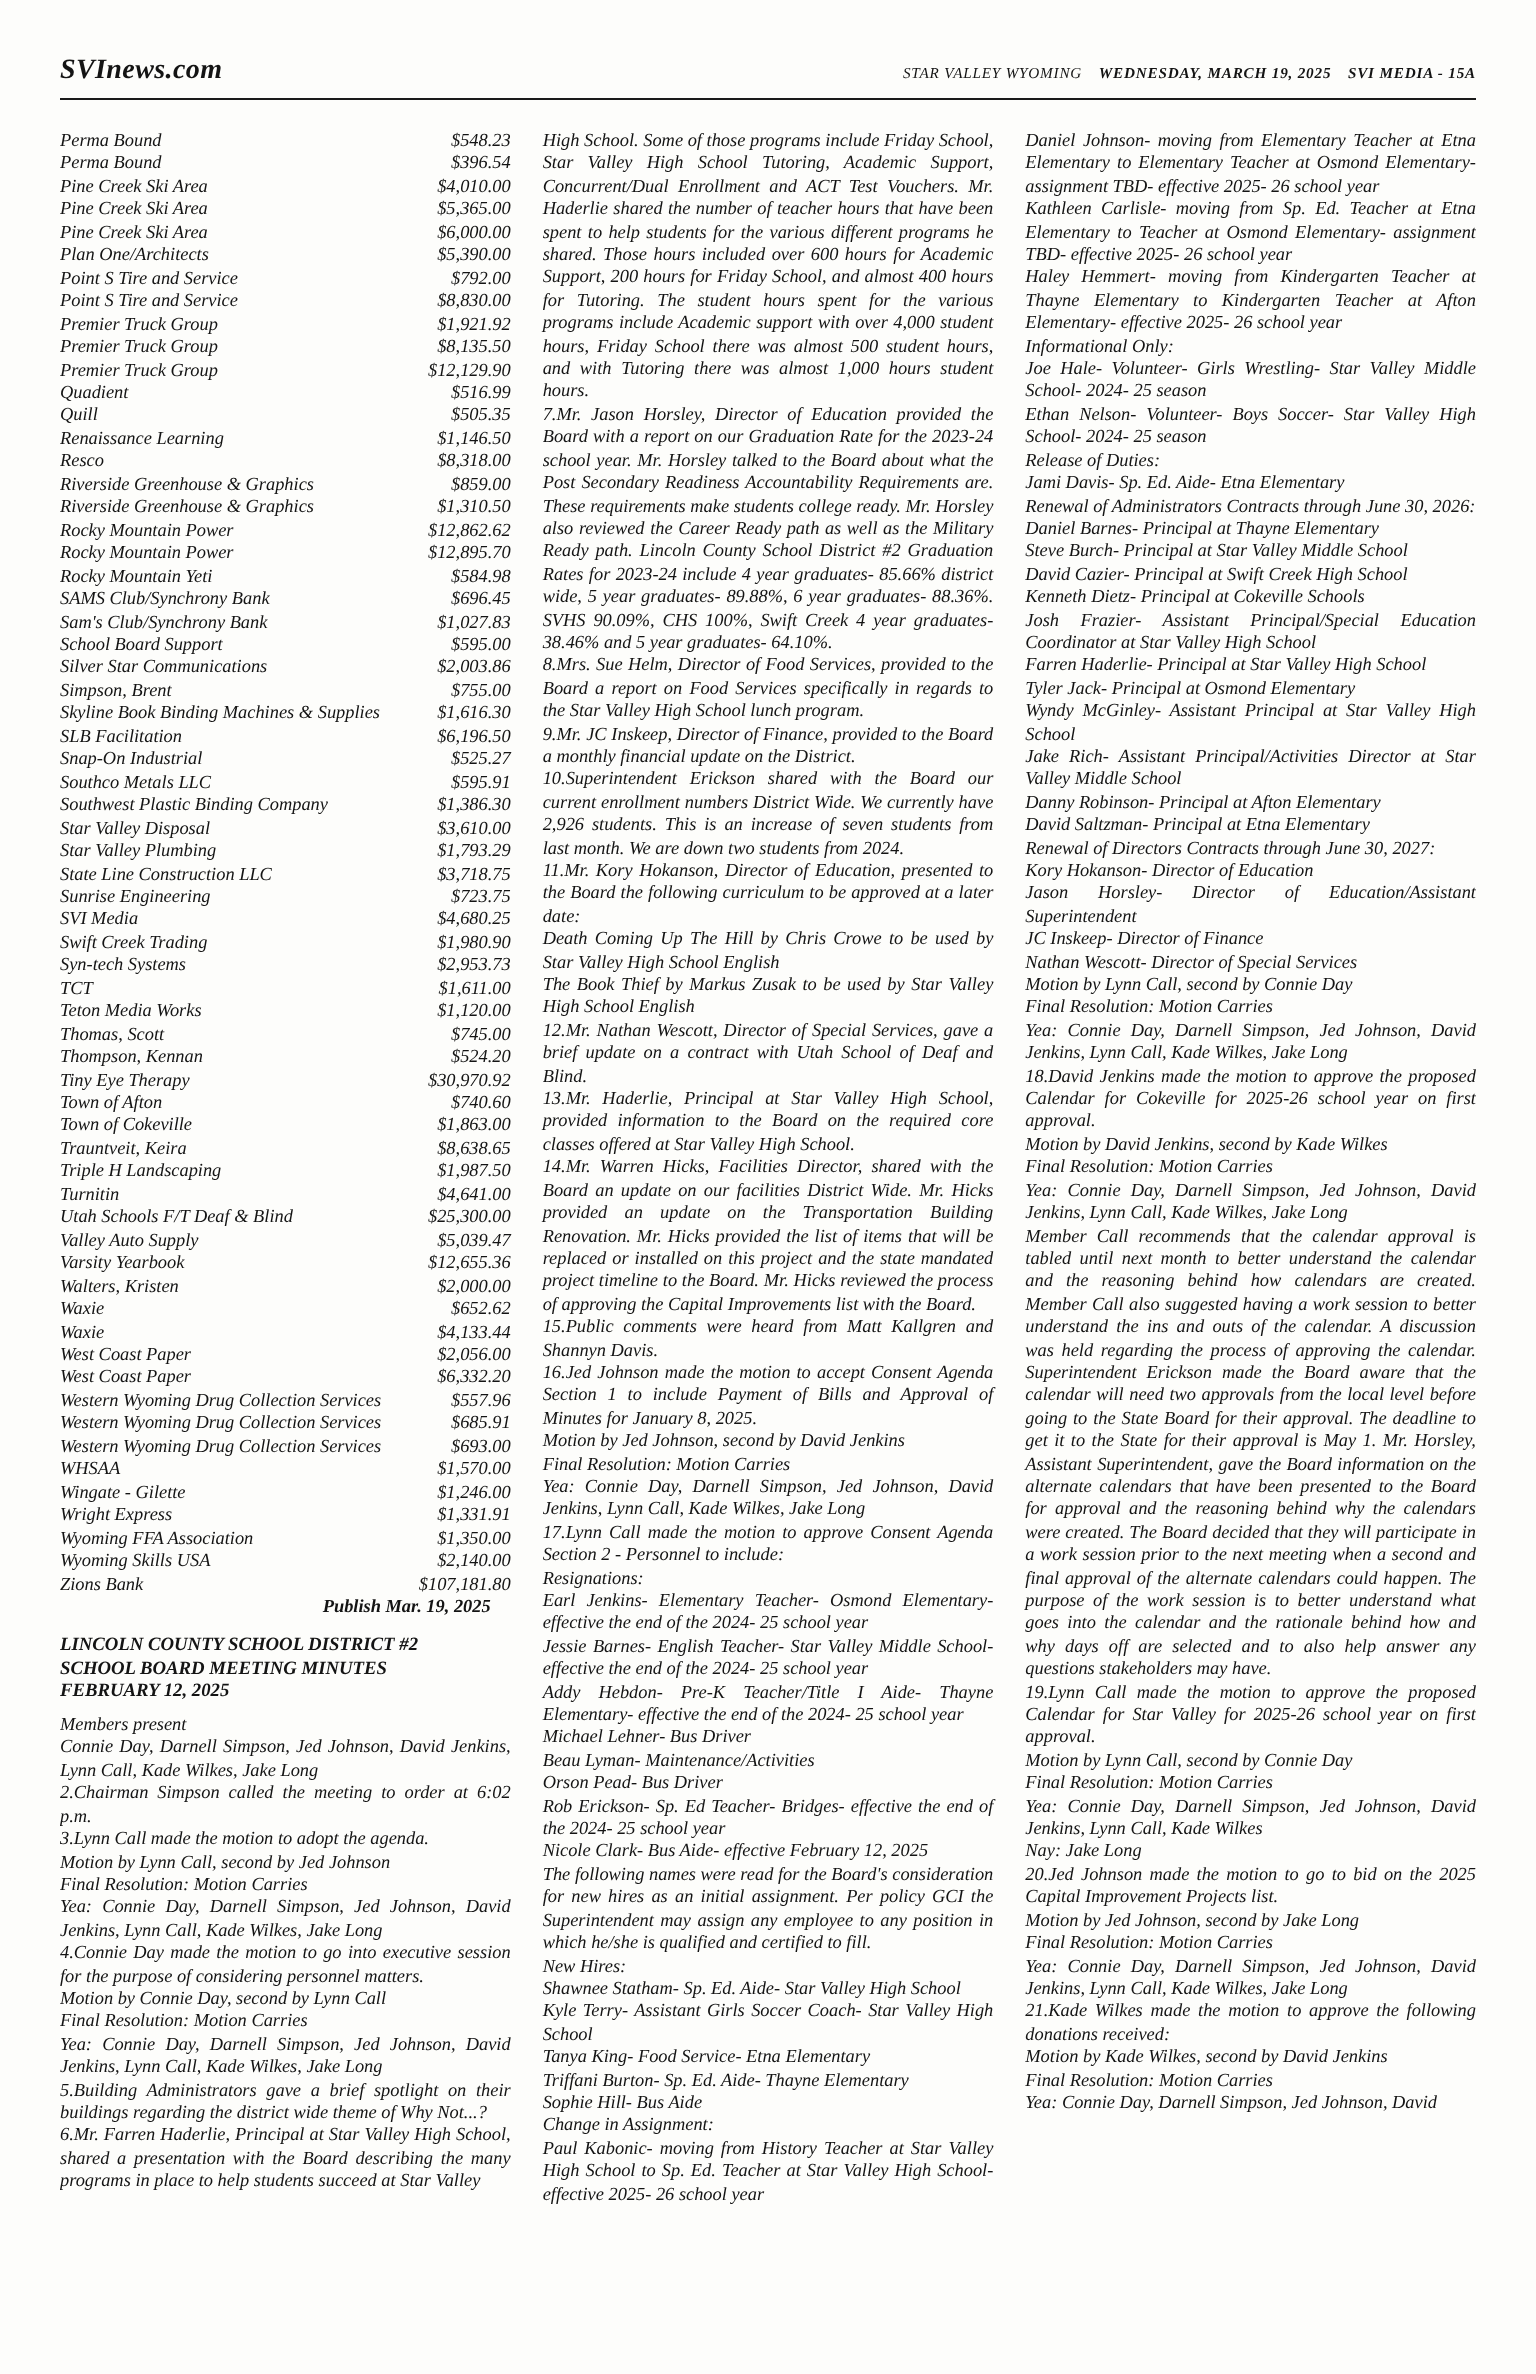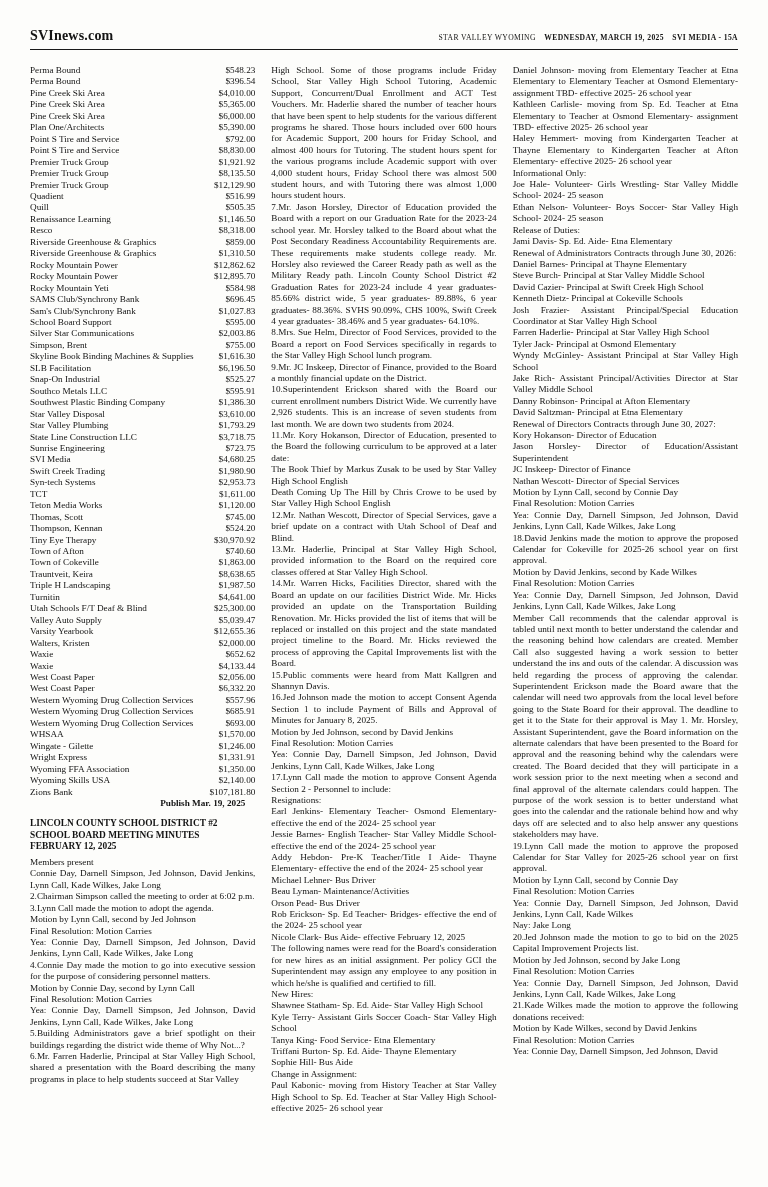--- a/index.html
+++ b/index.html
@@ -6,20 +6,21 @@
   html, body { background: #d9d9d9; }
   body { font-family: "Liberation Serif", "DejaVu Serif", serif; }
   .page {
     position: relative;
     width: 768px; height: 1187px;
     margin: 0 auto;
     background: #fdfdfb;
     color: #141414;
     overflow: hidden;
     padding: 0 30px;
+    font-style: italic;
   }
   .masthead {
     display: flex;
     justify-content: space-between;
     align-items: baseline;
     padding-top: 28px;
   }
   .site {
     font-size: 14px;
     font-weight: bold;
@@ -383,22 +384,22 @@
     </section>
 
     <section class="col">
       <div>
           <p class="para">High School. Some of those programs include Friday School, Star Valley High School Tutoring, Academic Support, Concurrent/Dual Enrollment and ACT Test Vouchers. Mr. Haderlie shared the number of teacher hours that have been spent to help students for the various different programs he shared. Those hours included over 600 hours for Academic Support, 200 hours for Friday School, and almost 400 hours for Tutoring. The student hours spent for the various programs include Academic support with over 4,000 student hours, Friday School there was almost 500 student hours, and with Tutoring there was almost 1,000 hours student hours.</p>
           <p class="para">7.Mr. Jason Horsley, Director of Education provided the Board with a report on our Graduation Rate for the 2023-24 school year. Mr. Horsley talked to the Board about what the Post Secondary Readiness Accountability Requirements are. These requirements make students college ready. Mr. Horsley also reviewed the Career Ready path as well as the Military Ready path. Lincoln County School District #2 Graduation Rates for 2023-24 include 4 year graduates- 85.66% district wide, 5 year graduates- 89.88%, 6 year graduates- 88.36%. SVHS 90.09%, CHS 100%, Swift Creek 4 year graduates- 38.46% and 5 year graduates- 64.10%.</p>
           <p class="para">8.Mrs. Sue Helm, Director of Food Services, provided to the Board a report on Food Services specifically in regards to the Star Valley High School lunch program.</p>
           <p class="para">9.Mr. JC Inskeep, Director of Finance, provided to the Board a monthly financial update on the District.</p>
           <p class="para">10.Superintendent Erickson shared with the Board our current enrollment numbers District Wide. We currently have 2,926 students. This is an increase of seven students from last month. We are down two students from 2024.</p>
           <p class="para">11.Mr. Kory Hokanson, Director of Education, presented to the Board the following curriculum to be approved at a later date:</p>
+          <p class="para">Death Coming Up The Hill by Chris Crowe to be used by Star Valley High School English</p>
           <p class="para">The Book Thief by Markus Zusak to be used by Star Valley High School English</p>
-          <p class="para">Death Coming Up The Hill by Chris Crowe to be used by Star Valley High School English</p>
           <p class="para">12.Mr. Nathan Wescott, Director of Special Services, gave a brief update on a contract with Utah School of Deaf and Blind.</p>
           <p class="para">13.Mr. Haderlie, Principal at Star Valley High School, provided information to the Board on the required core classes offered at Star Valley High School.</p>
           <p class="para">14.Mr. Warren Hicks, Facilities Director, shared with the Board an update on our facilities District Wide. Mr. Hicks provided an update on the Transportation Building Renovation. Mr. Hicks provided the list of items that will be replaced or installed on this project and the state mandated project timeline to the Board. Mr. Hicks reviewed the process of approving the Capital Improvements list with the Board.</p>
           <p class="para">15.Public comments were heard from Matt Kallgren and Shannyn Davis.</p>
           <p class="para">16.Jed Johnson made the motion to accept Consent Agenda Section 1 to include Payment of Bills and Approval of Minutes for January 8, 2025.</p>
           <p class="para">Motion by Jed Johnson, second by David Jenkins</p>
           <p class="para">Final Resolution: Motion Carries</p>
           <p class="para">Yea: Connie Day, Darnell Simpson, Jed Johnson, David Jenkins, Lynn Call, Kade Wilkes, Jake Long</p>
           <p class="para">17.Lynn Call made the motion to approve Consent Agenda Section 2 - Personnel to include:</p>
           <p class="para">Resignations:</p>

